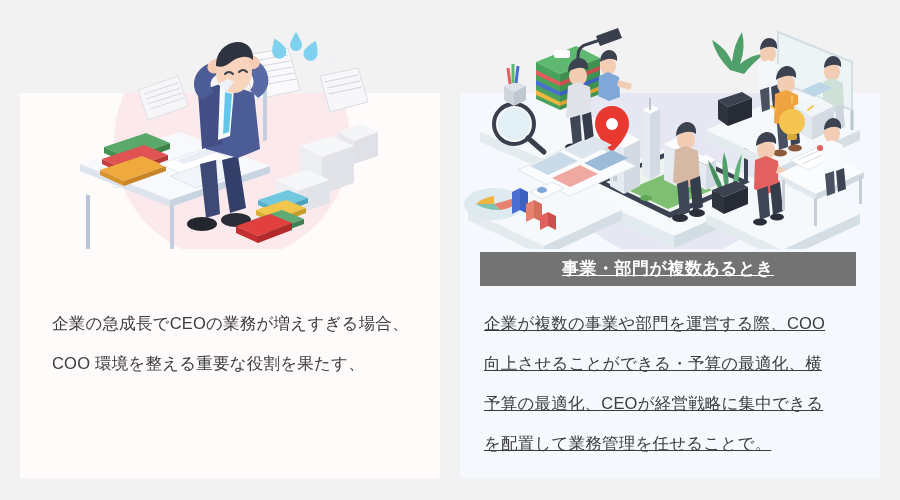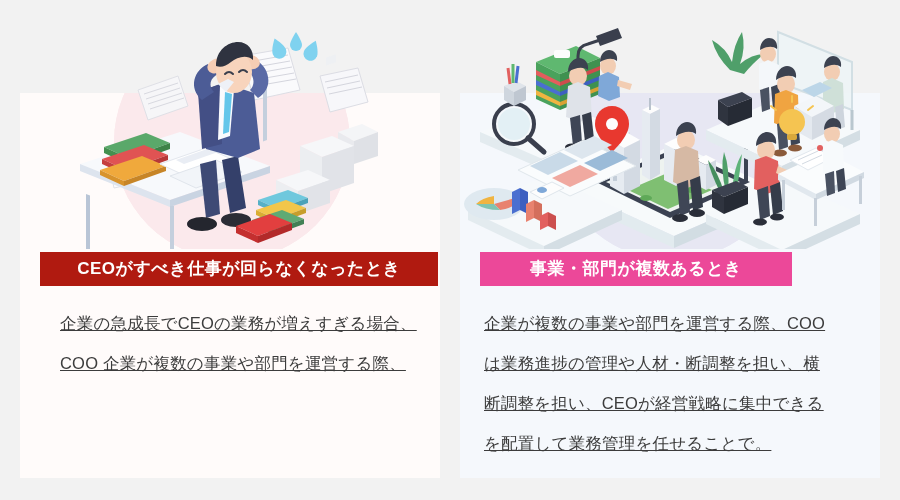--- a/index.html
+++ b/index.html
@@ -57,35 +57,36 @@
   }
   .banner-left {
     left: 40px;
     top: 252px;
     width: 398px;
     background: #b01a10;
   }
   .banner-right {
     left: 480px;
     top: 252px;
-    width: 312px;
-    background: #ec4899;
+    width: 376px;
+    background: #737373;
+    text-decoration: underline;
   }
 
   
   .body-copy {
     position: absolute;
     top: 303px;
     width: 394px;
     font-size: 16.5px;
     line-height: 40px;
     color: #3c3c3c;
     letter-spacing: 0.2px;
   }
-  .copy-left  { left: 60px; text-decoration: underline; }
+  .copy-left  { left: 52px; }
   .copy-right { left: 484px; text-decoration: underline; }
   .body-copy p { margin: 0; }
 </style>
 </head>
 <body>
 
 <div class="stage">
 
   <div class="card card-left"></div>
 
@@ -215,25 +216,24 @@
         <polygon points="232,206 262,196 284,205 254,216" fill="#5faa74"></polygon>
         <polygon points="232,206 254,216 254,221 232,211" fill="#4a9060"></polygon>
         <polygon points="254,216 284,205 284,210 254,221" fill="#418055"></polygon>
         <polygon points="216,212 250,200 272,209 238,222" fill="#e23f3f"></polygon>
         <polygon points="216,212 238,222 238,229 216,219" fill="#c42f2f"></polygon>
         <polygon points="238,222 272,209 272,216 238,229" fill="#b32a2a"></polygon>
       </g>
     </svg>
   </div>
 
-  <div class="banner banner-left">CEOがすべき仕事が回らなくなったとき</div>
 
   <div class="body-copy copy-left">
     <p>企業の急成長でCEOの業務が増えすぎる場合、</p>
-    <p>COO 企業が複数の事業や部門を運営する際、</p>
+    <p>COO 環境を整える重要な役割を果たす、</p>
   </div>
 
   <div class="card card-right"></div>
 
   <div class="illo illo-right">
     <svg viewBox="0 0 420 235" xmlns="http://www.w3.org/2000/svg">
       <defs>
         <clipPath id="rcardclip">
             <rect x="0" y="79" width="420" height="156"></rect>
           </clipPath>
@@ -482,18 +482,18 @@
         <path d="M376 157 l8 -3 2 21 -8 3 z" fill="#3d4555"></path>
         <circle cx="360" cy="134" r="3" fill="#e2605f"></circle>
       </g>
     </svg>
   </div>
 
   <div class="banner banner-right">事業・部門が複数あるとき</div>
 
   <div class="body-copy copy-right">
     <p>企業が複数の事業や部門を運営する際、COO</p>
-    <p>は業務進捗の管理や人材・断調整を担い、横</p>
-    <p>断調整を担い、CEOが経営戦略に集中できる</p>
+    <p>向上させることができる・予算の最適化、横</p>
+    <p>予算の最適化、CEOが経営戦略に集中できる</p>
     <p>を配置して業務管理を任せることで。</p>
   </div>
 
 </div>
 
 </body></html>

